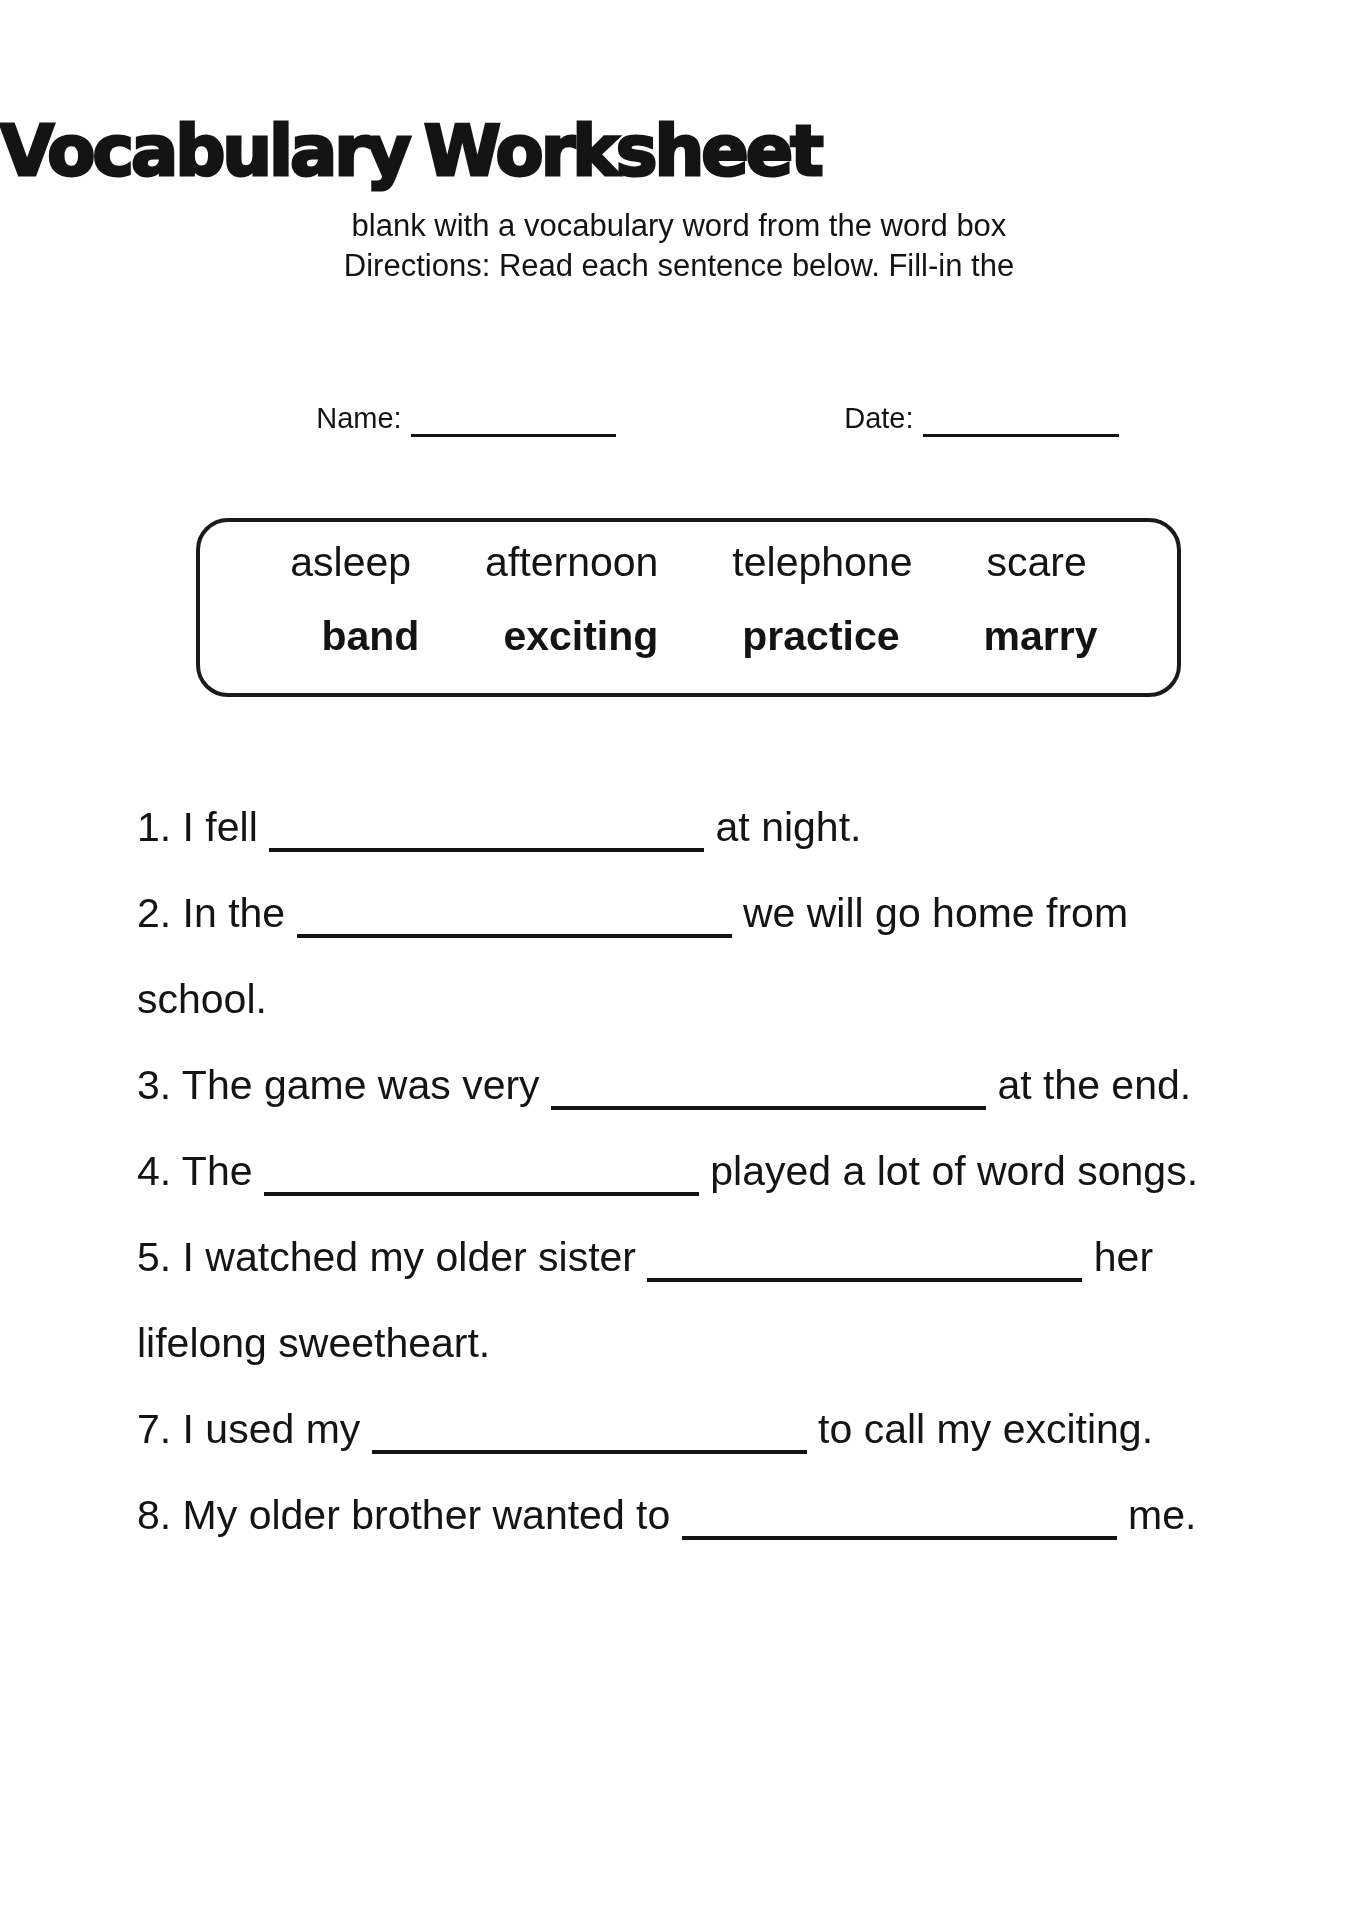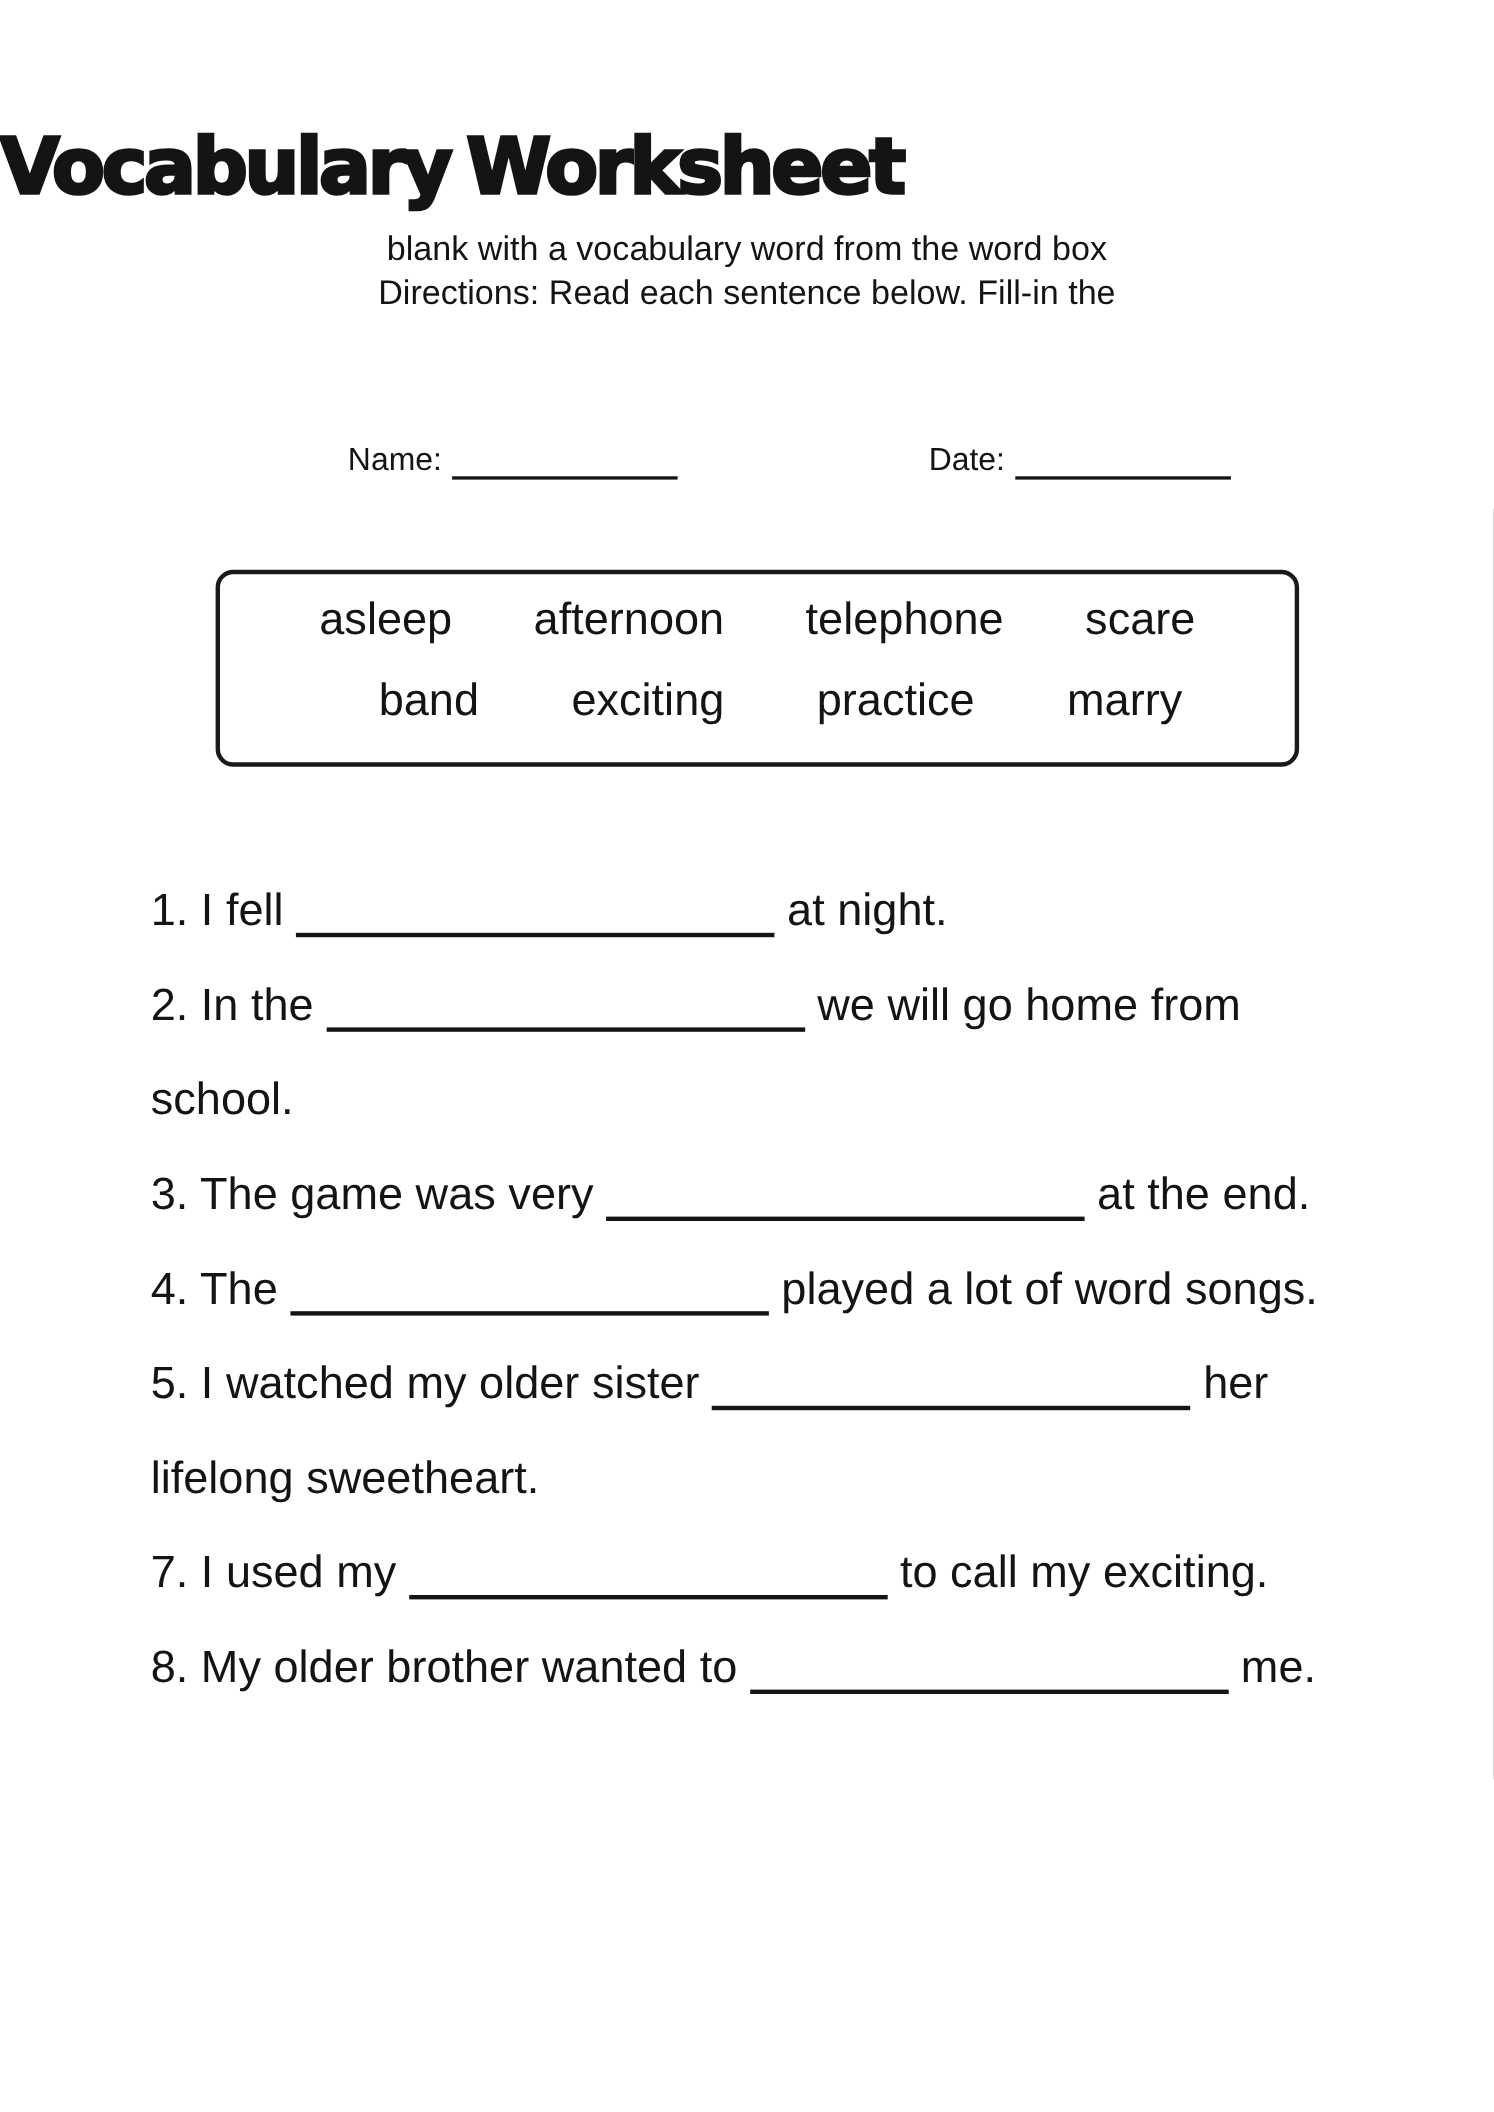--- a/index.html
+++ b/index.html
@@ -35,26 +35,26 @@
     display:inline-block; border-bottom:3px solid #141414;
     vertical-align:-9px; margin-left:9px;
   }
   .write-line.name { width:205px; }
   .write-line.date { width:196px; }
   
   .word-box {
     position:absolute; left:196px; top:518px;
     width:977px; height:171px;
     border:4px solid #1a1a1a;
-    border-radius:16px;
+    border-radius:32px;
     font-size:41px;
   }
   .wb-row { display:flex; justify-content:center; line-height:44px; }
   .wb-row.row1 { margin-top:18px; gap:74px; }
-  .wb-row.row2 { margin-top:30px; gap:84px; padding-left:42px; }
+  .wb-row.row2 { margin-top:30px; gap:84px; padding-left:42px;font-weight:bold; }
   .word { white-space:pre; }
   
   .sentences {
     position:absolute; left:137px; top:784px; width:1140px;
     font-size:41px; line-height:86px;
   }
   .s-line { white-space:pre; }
   .s-line span { white-space:pre; }
   .blank {
     display:inline-block;

